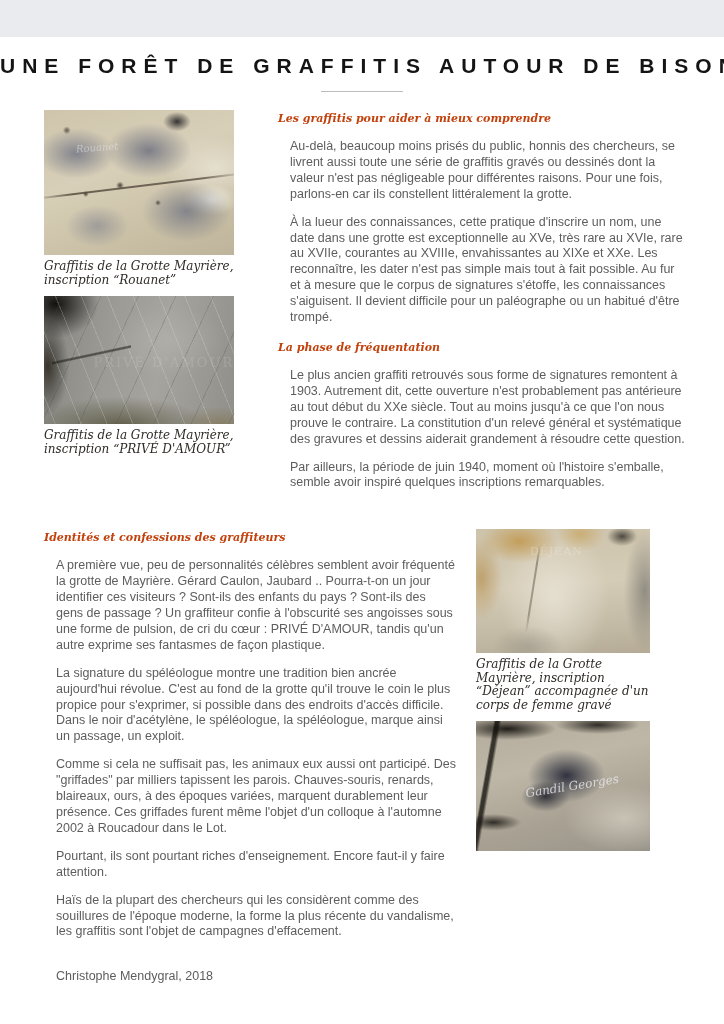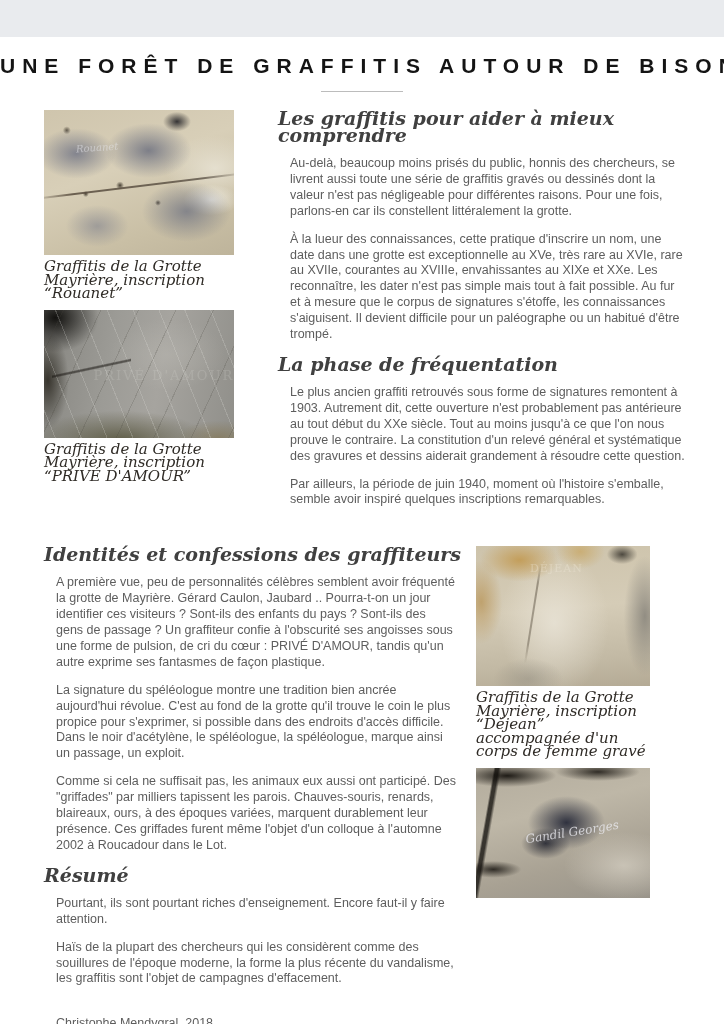--- a/index.html
+++ b/index.html
@@ -26,38 +26,38 @@
   main{padding:18px 24px 0 44px;}
   .row{display:flex;}
   .row1 .figcol{width:190px;flex:0 0 190px;}
   .row1 .textcol{flex:1;margin-left:44px;max-width:424px;}
   .row2{margin-top:26px;justify-content:space-between;}
   .row2 .textcol{width:424px;flex:0 0 424px;}
   .row2 .figcol{width:174px;flex:0 0 174px;margin-right:50px;}
   h2.sec{
     font-family:"DejaVu Serif","Liberation Serif",serif;
     font-style:italic;font-weight:700;
-    font-size:19px;line-height:17px;
-    color:#404040;
+    font-size:11px;line-height:17px;
+    color:#c2410c;
     margin:13px 0 4px;
   }
   h2.sec.first{margin-top:0;}
   h2.sec.ref{margin-top:40px;}
   p.body{
     margin:12px;
     font-size:12.5px;line-height:15.9px;
     color:#5d5d5d;
   }
   p.byline{margin-top:29px;}
   figure{margin:0;}
   figure + figure{margin-top:9px;}
   figcaption{
     font-family:"DejaVu Serif","Liberation Serif",serif;
     font-style:italic;
-    font-size:15px;line-height:13.5px;
+    font-size:12px;line-height:13.5px;
     color:#2f2b26;
     margin-top:5px;
   }
   .rock{position:relative;overflow:hidden;}
   .inscr{
     position:absolute;
     font-family:"DejaVu Serif","Liberation Serif",serif;
     font-style:italic;
     color:#e9e9ee;
     pointer-events:none;
@@ -89,21 +89,21 @@
     radial-gradient(ellipse 60px 25px at 92% 100%, rgba(130,118,85,.7), rgba(130,118,85,0) 70%),
     radial-gradient(ellipse 80px 50px at 65% 35%, rgba(182,180,174,.6), rgba(182,180,174,0) 72%),
     linear-gradient(100deg,#85847f,#9c9b96 35%,#a6a49f 60%,#908f8a);}
   .rock2::before{content:"";position:absolute;inset:0;background:
     repeating-linear-gradient(68deg, transparent 0 10px, rgba(225,225,220,.22) 10px 11px, transparent 11px 24px),
     repeating-linear-gradient(115deg, transparent 0 17px, rgba(70,68,60,.20) 17px 18px, transparent 18px 34px);}
   .rock2::after{content:"";position:absolute;left:4%;top:0;width:42%;height:92%;
     background:linear-gradient(168deg, transparent 48.5%, rgba(25,22,18,.55) 49.5%, rgba(25,22,18,.55) 50.3%, transparent 51.3%);}
   .rock2 .inscr{top:46%;left:26%;font-size:13px;font-style:normal;letter-spacing:2px;opacity:.22;color:#d6d6d0;}
   
-  .rock3{width:174px;height:140px;background:
+  .rock3{width:174px;height:124px;background:
     radial-gradient(ellipse 55px 30px at 25% 10%, rgba(194,154,82,.9), rgba(194,154,82,0) 72%),
     radial-gradient(ellipse 30px 60px at 3% 40%, rgba(180,140,72,.65), rgba(180,140,72,0) 70%),
     radial-gradient(ellipse 35px 25px at 60% 4%, rgba(200,165,95,.7), rgba(200,165,95,0) 70%),
     radial-gradient(ellipse 28px 80px at 97% 50%, rgba(125,122,115,.75), rgba(125,122,115,0) 75%),
     radial-gradient(ellipse 22px 14px at 84% 6%, rgba(45,42,36,.8), rgba(45,42,36,0) 70%),
     radial-gradient(ellipse 50px 30px at 30% 95%, rgba(150,145,132,.55), rgba(150,145,132,0) 70%),
     radial-gradient(ellipse 70px 95px at 45% 55%, rgba(236,231,219,.75), rgba(236,231,219,0) 78%),
     linear-gradient(175deg,#cdc3ab,#d5ccb7 45%,#c2b9a4 80%,#b4aa95);}
   .rock3::after{content:"";position:absolute;left:32%;top:12%;width:2px;height:72%;
     background:linear-gradient(rgba(90,80,65,0), rgba(90,80,65,.5) 20%, rgba(90,80,65,.45) 80%, rgba(90,80,65,0));
@@ -172,21 +172,20 @@
       </div>
     </section>
 
     <section class="row row2">
       <div class="textcol">
         <h2 class="sec first">Identités et confessions des graffiteurs</h2>
         <p class="body">A première vue, peu de personnalités célèbres semblent avoir fréquenté la grotte de Mayrière. Gérard Caulon, Jaubard .. Pourra-t-on un jour identifier ces visiteurs ? Sont-ils des enfants du pays ? Sont-ils des gens de passage ? Un graffiteur confie à l'obscurité ses angoisses sous une forme de pulsion, de cri du cœur : PRIVÉ D'AMOUR, tandis qu'un autre exprime ses fantasmes de façon plastique.</p>
         <p class="body">La signature du spéléologue montre une tradition bien ancrée aujourd'hui révolue. C'est au fond de la grotte qu'il trouve le coin le plus propice pour s'exprimer, si possible dans des endroits d'accès difficile. Dans le noir d'acétylène, le spéléologue, la spéléologue, marque ainsi un passage, un exploit.</p>
         <p class="body">Comme si cela ne suffisait pas, les animaux eux aussi ont participé. Des "griffades" par milliers tapissent les parois. Chauves-souris, renards, blaireaux, ours, à des époques variées, marquent durablement leur présence. Ces griffades furent même l'objet d'un colloque à l'automne 2002 à Roucadour dans le Lot.</p>
 
-        <h2 class="sec">Résumé</h2>
         <p class="body">Pourtant, ils sont pourtant riches d'enseignement. Encore faut-il y faire attention.</p>
         <p class="body">Haïs de la plupart des chercheurs qui les considèrent comme des souillures de l'époque moderne, la forme la plus récente du vandalisme, les graffitis sont l'objet de campagnes d'effacement.</p>
 
         <p class="body byline">Christophe Mendygral, 2018</p>
 
         <h2 class="sec ref">Marque de référence :</h2>
         <p class="body">Jean Clottes, Robert Guicharnaud, Les Bisons de la grotte de Mayrière supérieure(Tarn-et -Garonne), Gallia préhistoire, Tome 20, p. 293 à 299, 1977</p>
       </div>
 
       <div class="figcol">

